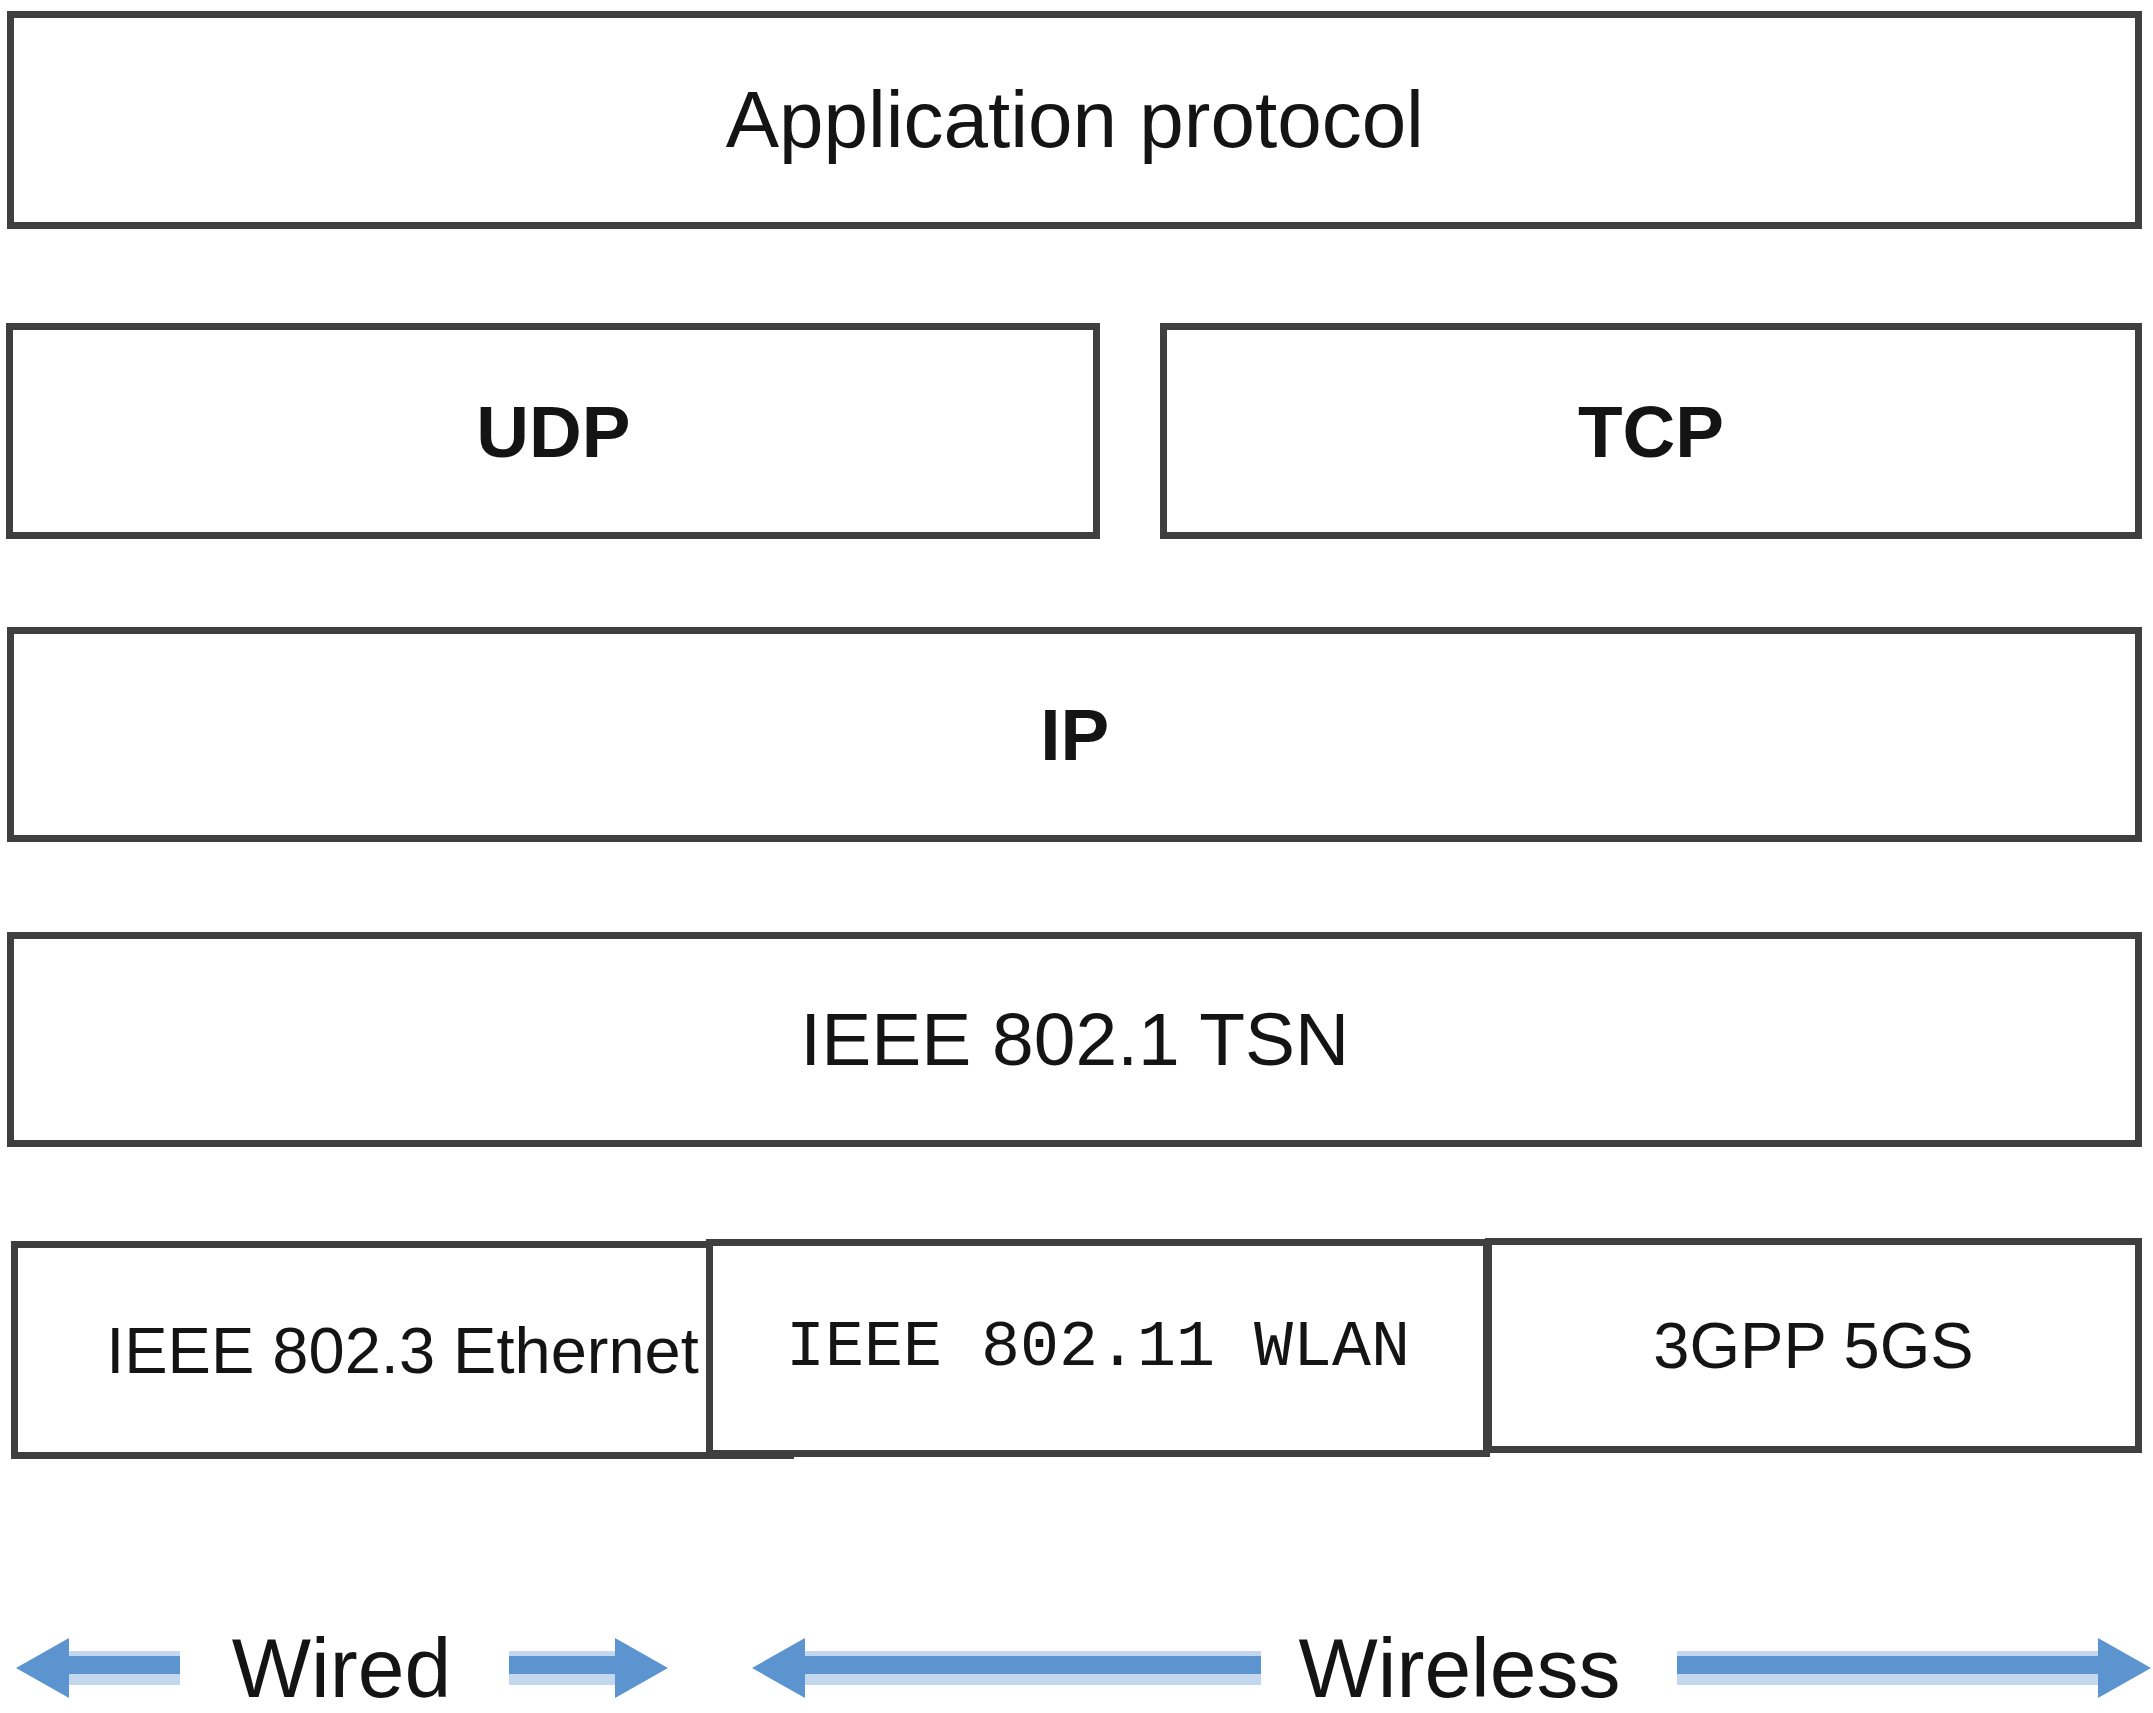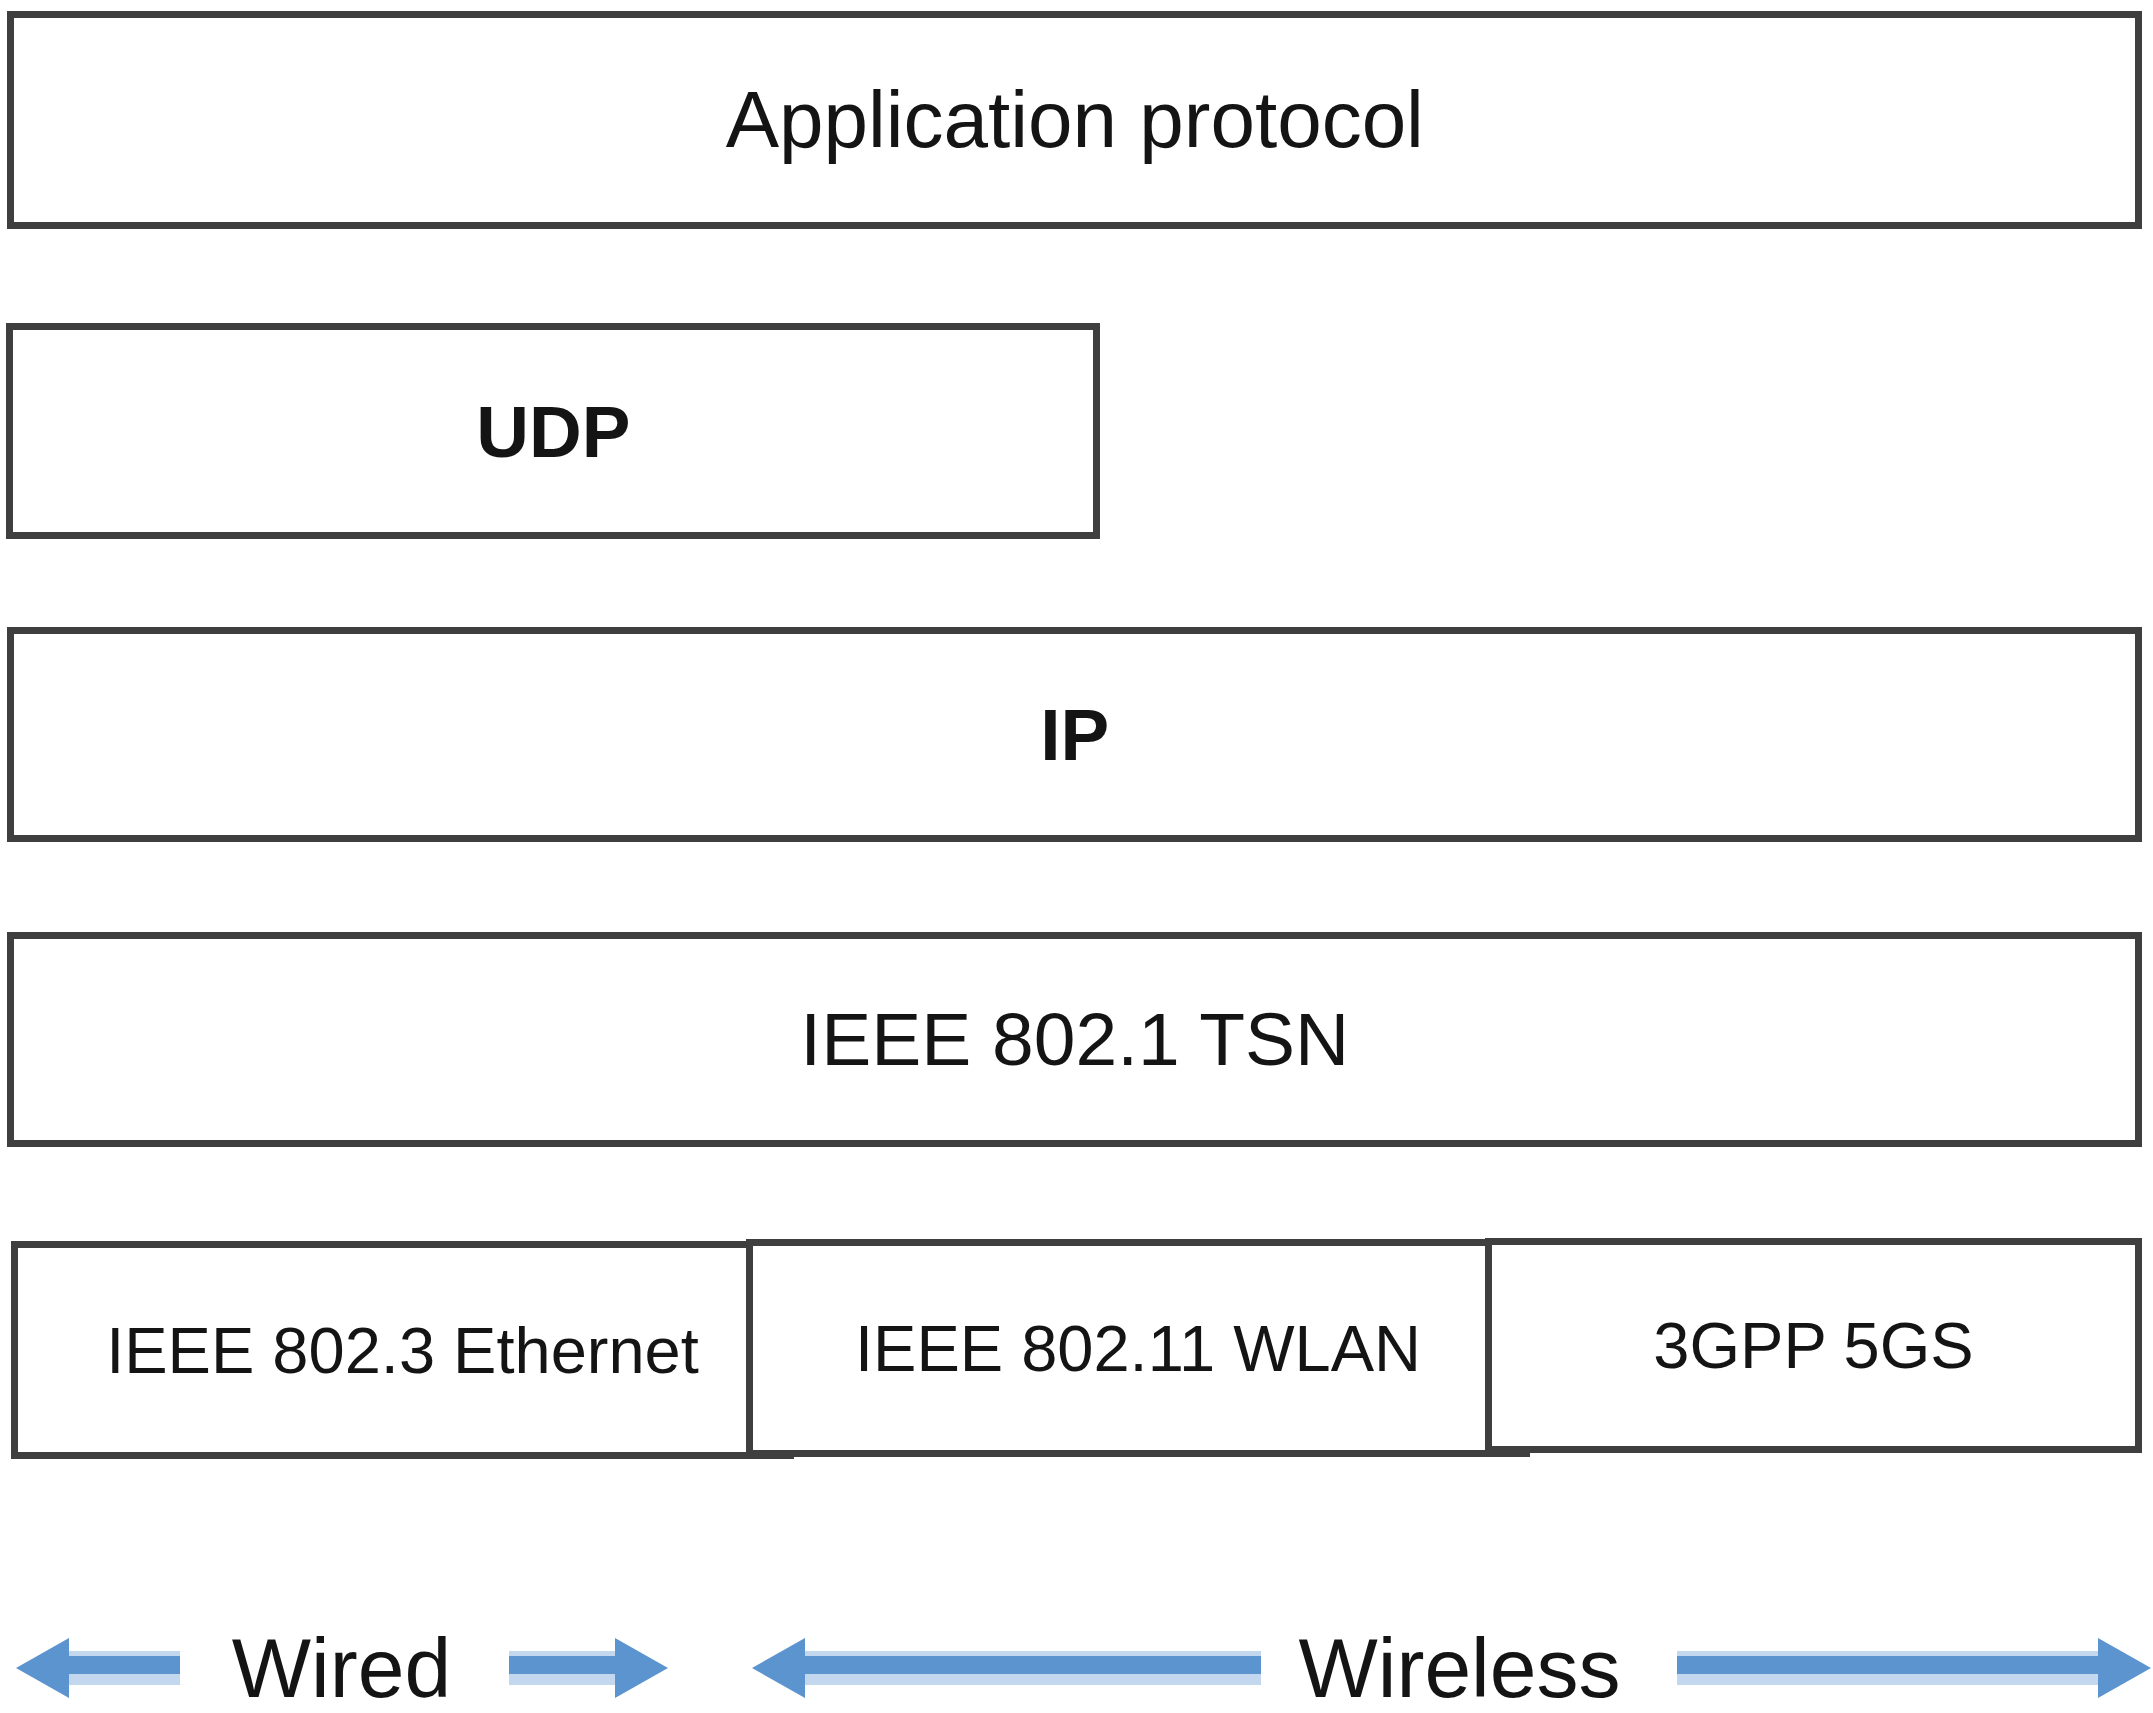--- a/index.html
+++ b/index.html
@@ -28,21 +28,21 @@
   }
   .lbl{white-space:nowrap;line-height:1;}
 
   
   .box-application{left:7.3px;   top:11px;   width:2135px; height:218px;}
   .box-udp        {left:6.4px;   top:323px;  width:1094px; height:216px;}
   .box-tcp        {left:1160px;top:323px;  width:982px; height:216px;}
   .box-ip         {left:7.3px;   top:627px;  width:2135px; height:215px;}
   .box-tsn        {left:7.3px;   top:932px; width:2135px; height:215px;}
   .box-ethernet   {left:11px;  top:1241px; width:783px;  height:218px;}
-  .box-wlan       {left:746px; top:1239px; width:784px;  height:218px;}
+  .box-wlan       {left:706px; top:1239px; width:784px;  height:218px;font-family:Liberation Mono, monospace;}
   .box-fivegs     {left:1485px;top:1238px; width:657px;  height:215px;}
 
   .fs-app{font-size:80px;}
   .fs-mid{font-size:73px;font-weight:bold;}
   .fs-tsn{font-size:75px;}
   .fs-bottom{font-size:65px;}
 
   
   .arrow{
     position:absolute;top:1638px;height:60px;
@@ -76,20 +76,23 @@
 <div class="stage">
 
   <div class="box box-application">
     <span class="lbl fs-app">Application protocol</span>
   </div>
 
   <div class="box box-udp">
     <span class="lbl fs-mid">UDP</span>
   </div>
 
+  <div class="box box-tcp">
+    <span class="lbl fs-mid">TCP</span>
+  </div>
 
   <div class="box box-ip">
     <span class="lbl fs-mid">IP</span>
   </div>
 
   <div class="box box-tsn">
     <span class="lbl fs-tsn">IEEE 802.1 TSN</span>
   </div>
 
   <div class="box box-ethernet">

